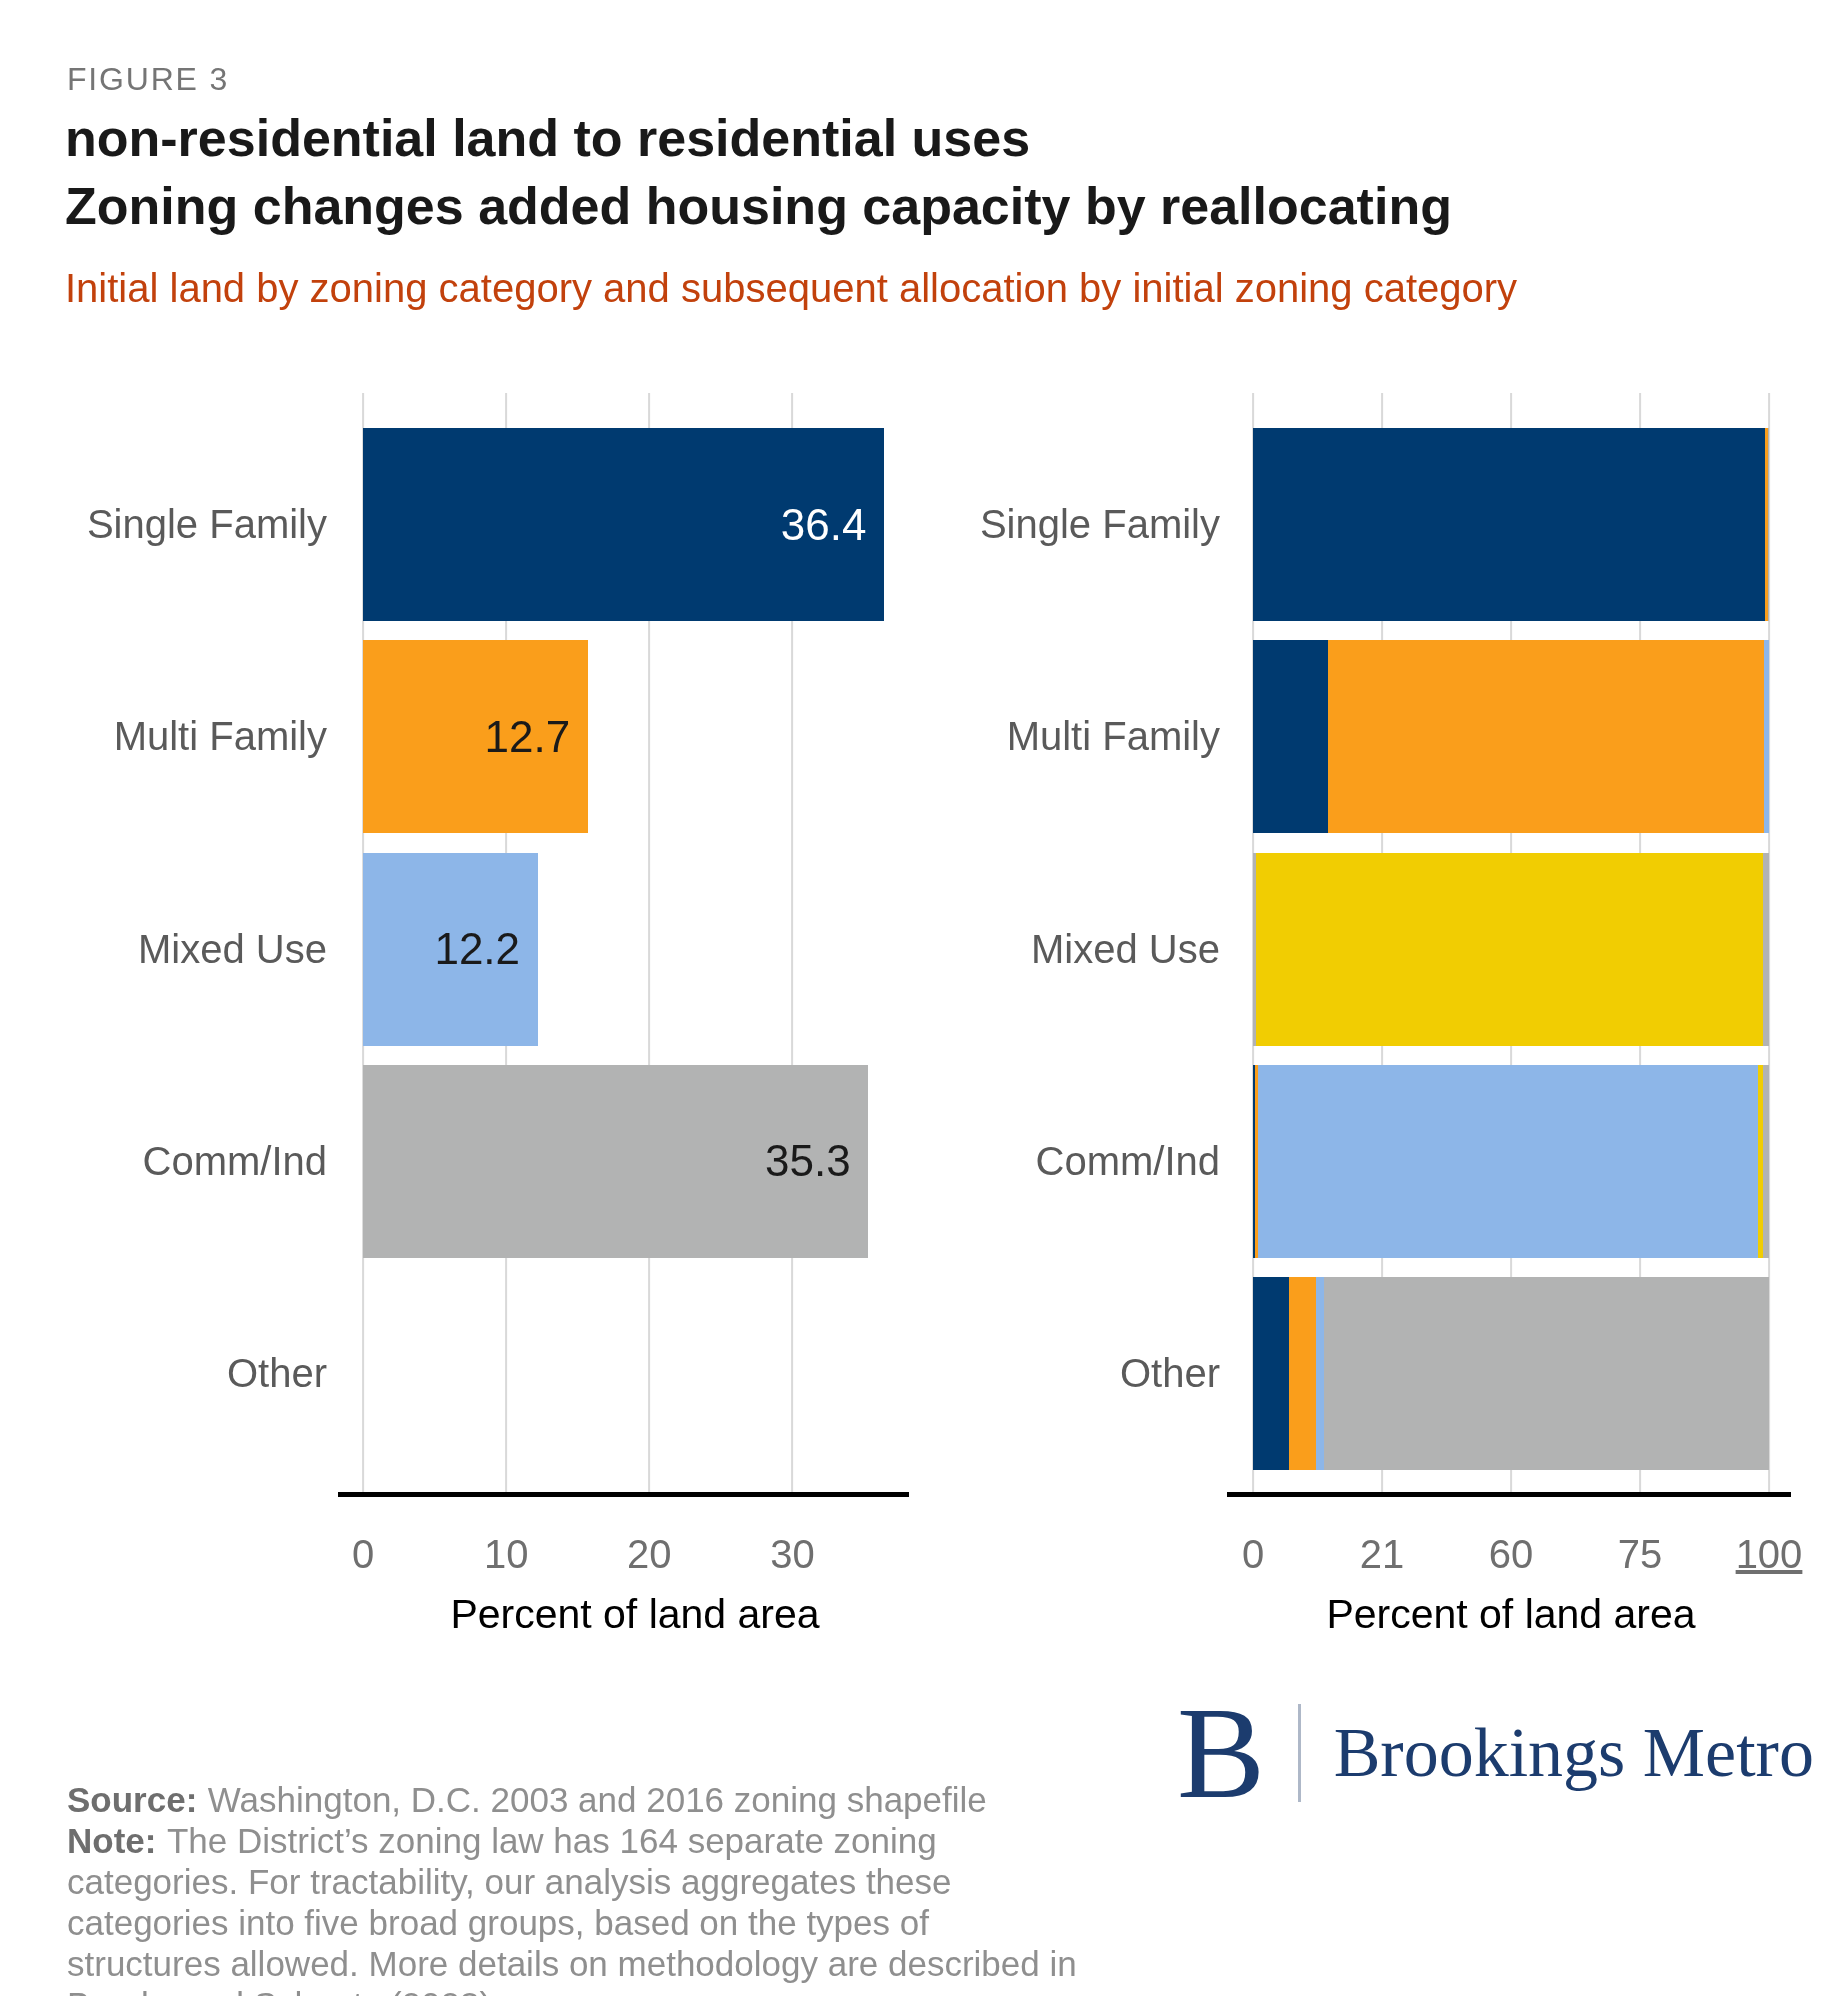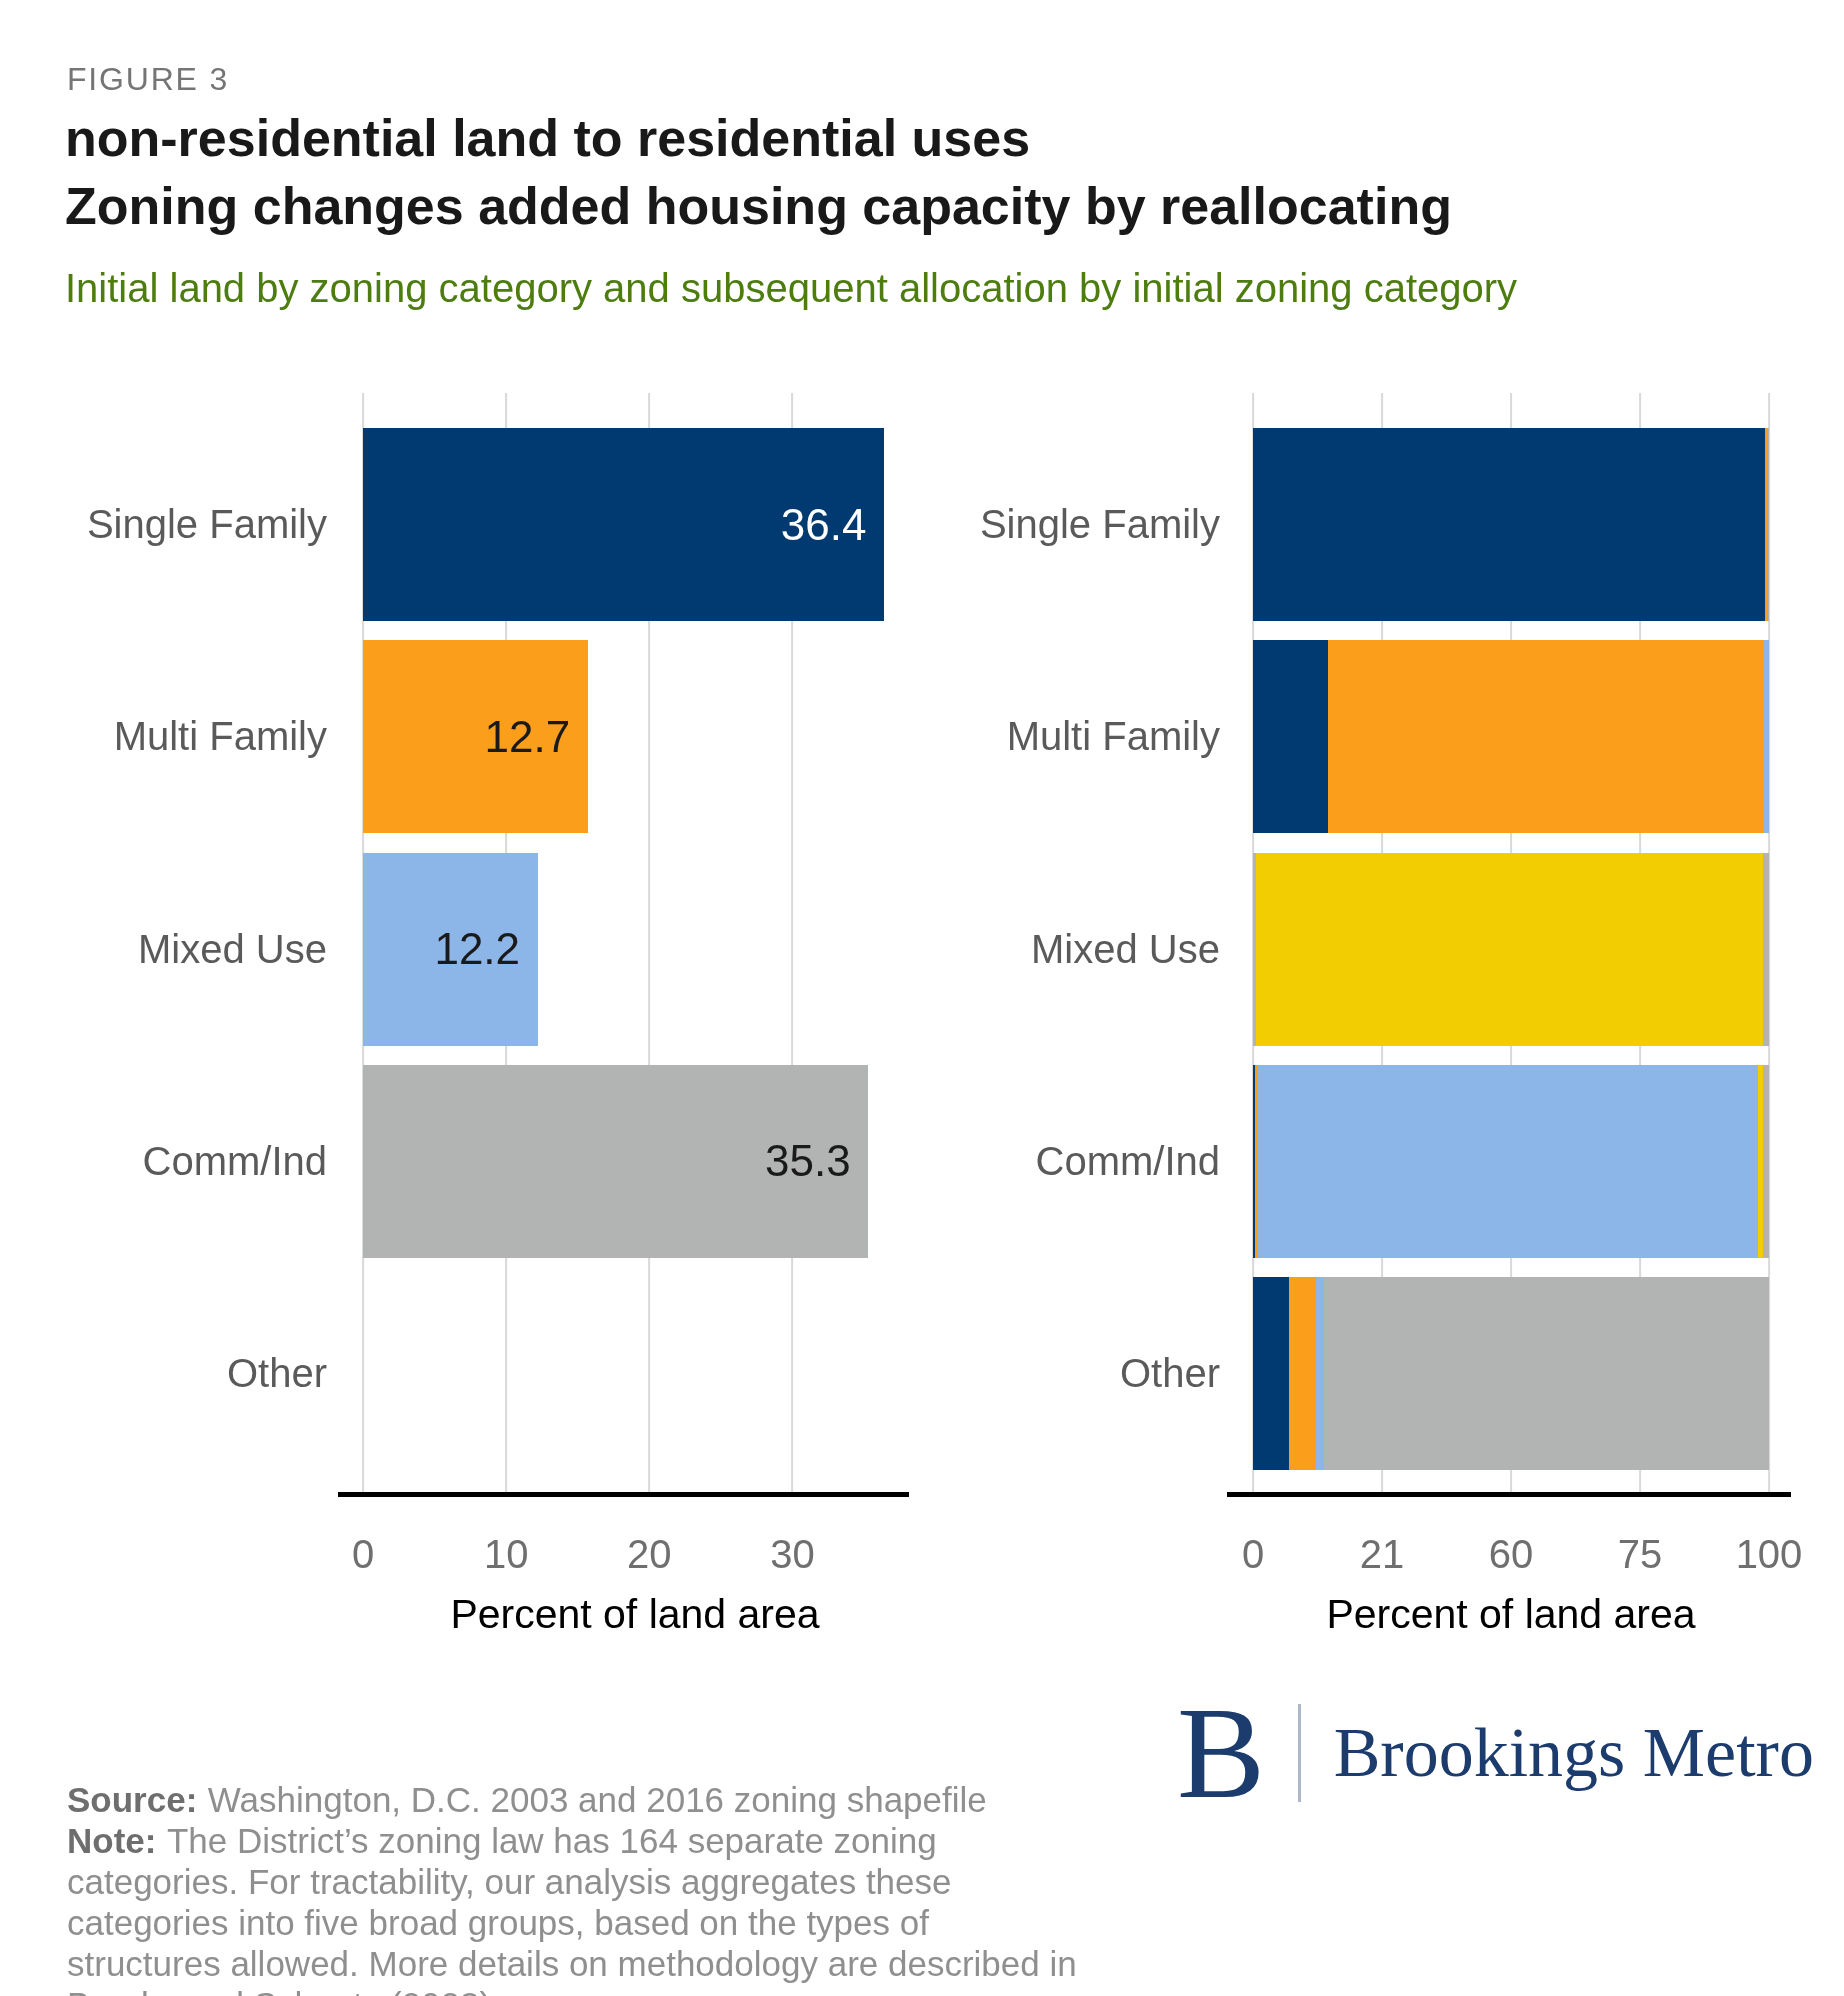--- a/index.html
+++ b/index.html
@@ -2,21 +2,21 @@
 <html style="font-size:14px"><head>
 <meta charset="utf-8">
 <style>
   html,body{margin:0;padding:0;background:#ffffff;}
   .page{position:relative;width:1844px;height:1996px;background:#ffffff;overflow:hidden;
         font-family:"Liberation Sans", sans-serif;}
 
   
   .figure-label{position:absolute;left:67px;top:61px;font-size:32px;color:#757575;letter-spacing:1.8px;}
   .title{position:absolute;left:65px;top:104px;font-size:52px;font-weight:bold;color:#191919;line-height:68px;}
-  .subtitle{position:absolute;left:65px;top:266px;font-size:40px;color:#4d7c0f;}
+  .subtitle{position:absolute;left:65px;top:266px;font-size:40px;color:#c2410c;}
 
   
   .cat-col{position:absolute;top:428px;}
   .cat-label{height:193px;margin-bottom:19.3px;display:flex;align-items:center;justify-content:flex-end;
              font-size:40px;color:#5a5a5a;white-space:nowrap;}
   .plot{position:absolute;top:393px;height:1099px;}
   .gridline{position:absolute;top:0;bottom:0;width:1.8px;background:#D9D9D9;transform:translateX(-0.9px);}
   .bars{position:absolute;left:0;top:35px;width:100%;z-index:2;}
   .bar-row{height:193px;margin-bottom:19.3px;display:flex;align-items:center;position:relative;}
   .bar{height:100%;position:relative;flex:0 0 auto;}
@@ -154,21 +154,21 @@
             <div class="seg" style="width: 86.2%; background: rgb(178, 179, 179);"></div>
           </div>
         </div>
     </div>
     <div class="axis-line" id="right-axis"></div>
     <div class="ticks" id="right-ticks">
         <span class="tick" style="left: 0%;">0</span>
         <span class="tick" style="left: 25%;">21</span>
         <span class="tick" style="left: 50%;">60</span>
         <span class="tick" style="left: 75%;">75</span>
-        <span class="tick" style="left: 100%;">100</span>
+        <span class="tick" style="left: 100%; text-decoration: underline;">100</span>
       </div>
     <div class="x-label" id="right-xlabel">Percent of land area</div>
   </div>
 
   <div class="notes">
     <p><span class="bold">Source:</span><span>Washington, D.C. 2003 and 2016 zoning shapefile</span></p>
     <p><span class="bold">Note:</span><span>The District’s zoning law has 164 separate zoning</span></p>
     <p>categories. For tractability, our analysis aggregates these</p>
     <p>categories into five broad groups, based on the types of</p>
     <p>structures allowed. More details on methodology are described in</p>

